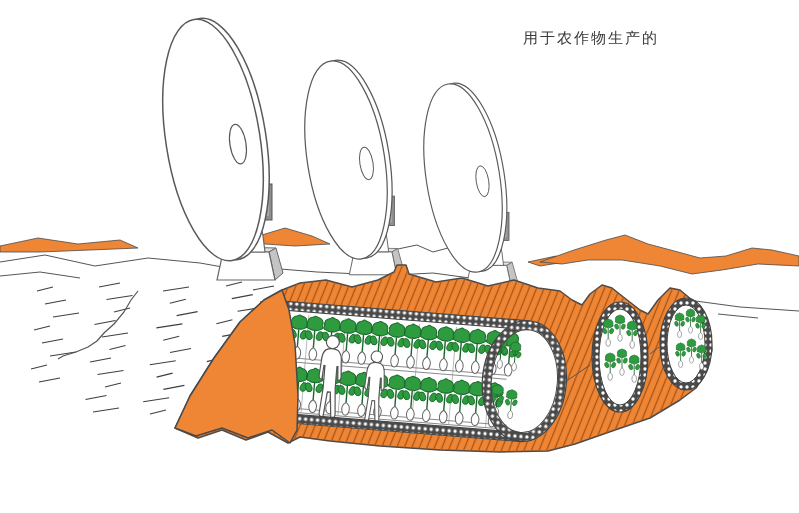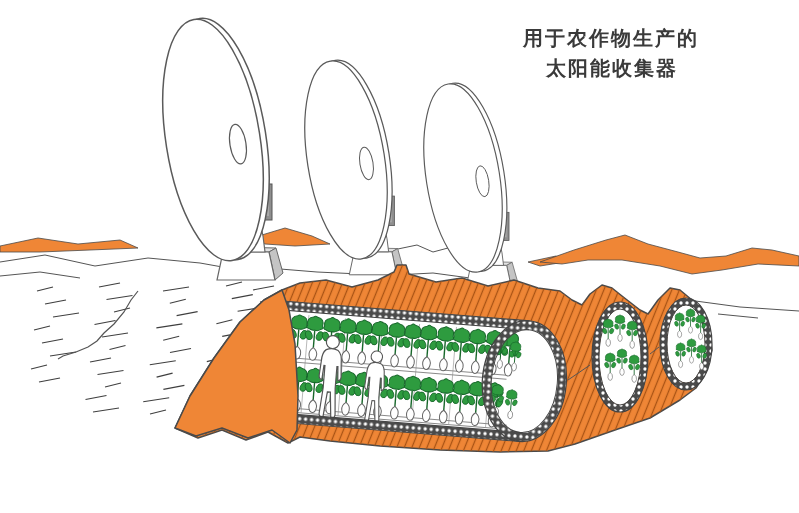--- a/index.html
+++ b/index.html
@@ -4,22 +4,22 @@
 <style>
   :root{
     --soil:#EF8636; --hatch:#A85214; --outline:#4A4A4A;
     --green:#2E9B3F; --green-dark:#17672A; --gray:#8F8F8F;
     --text:#3A3A3A; --bg:#FFFFFF;
   }
   html,body{margin:0;padding:0;background:#e8e8e8;}
   #stage{position:relative;width:799px;height:513px;background:var(--bg);overflow:hidden;
          font-family:"Liberation Serif","DejaVu Serif",serif;}
   #scene{position:absolute;left:0;top:0;}
-  .label{position:absolute;font-size:20px;letter-spacing:2px;color:var(--text);
-         white-space:nowrap;line-height:22px;font-weight:bold;}
+  .label{position:absolute;font-size:15px;letter-spacing:2px;color:var(--text);
+         white-space:nowrap;line-height:22px;}
 </style>
 </head>
 <body>
 
 <div id="stage">
 
 <svg id="scene" width="799" height="513" viewBox="0 0 799 513">
   <defs>
     <pattern id="pebble" width="6" height="6" patternUnits="userSpaceOnUse">
       <rect width="6" height="6" fill="#4a4a4a"></rect>
@@ -252,15 +252,14 @@
       <use href="#plant" transform="translate(696,344) scale(0.56)"></use>
     </g>
   </g>
   <g stroke="#555555" stroke-width="1">
     <line x1="568" y1="380" x2="590" y2="365"></line>
     <line x1="650" y1="354" x2="659" y2="347"></line>
   </g>
 </svg>
 
 <div class="label" style="left:523px;top:27px">用于农作物生产的</div>
-<div class="label" style="left:546px;top:57px">太阳能收集器</div>
 
 </div>
 
 </body></html>

